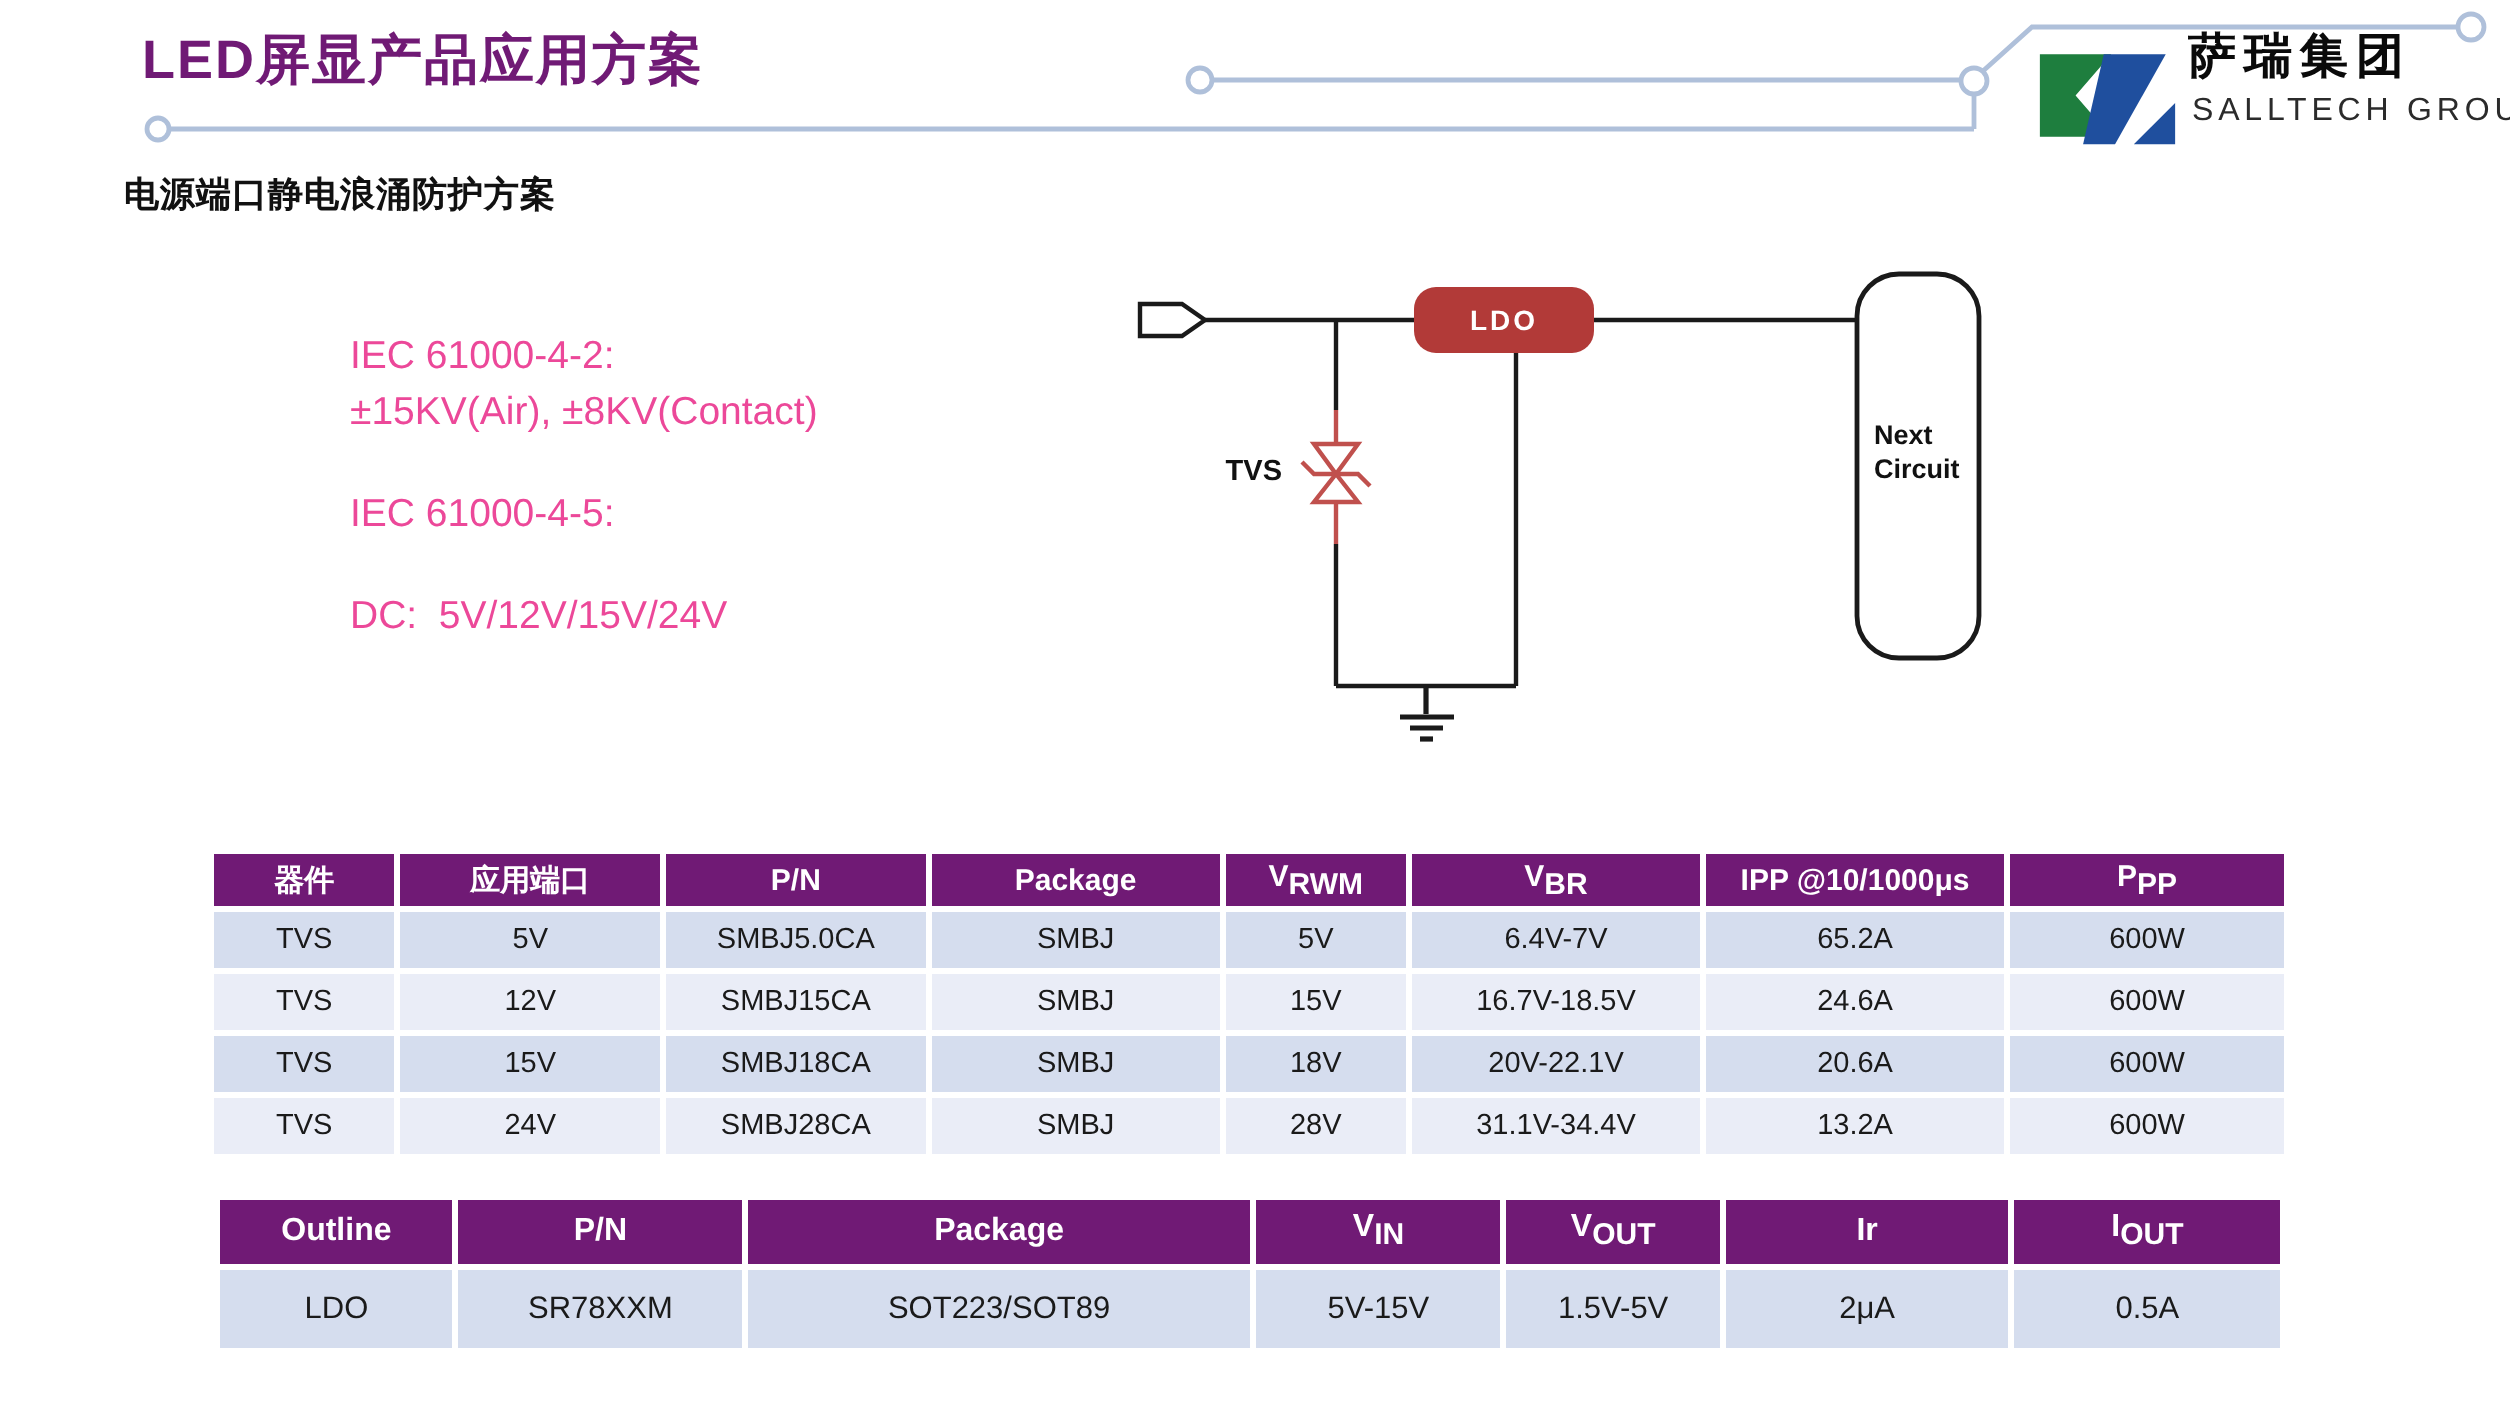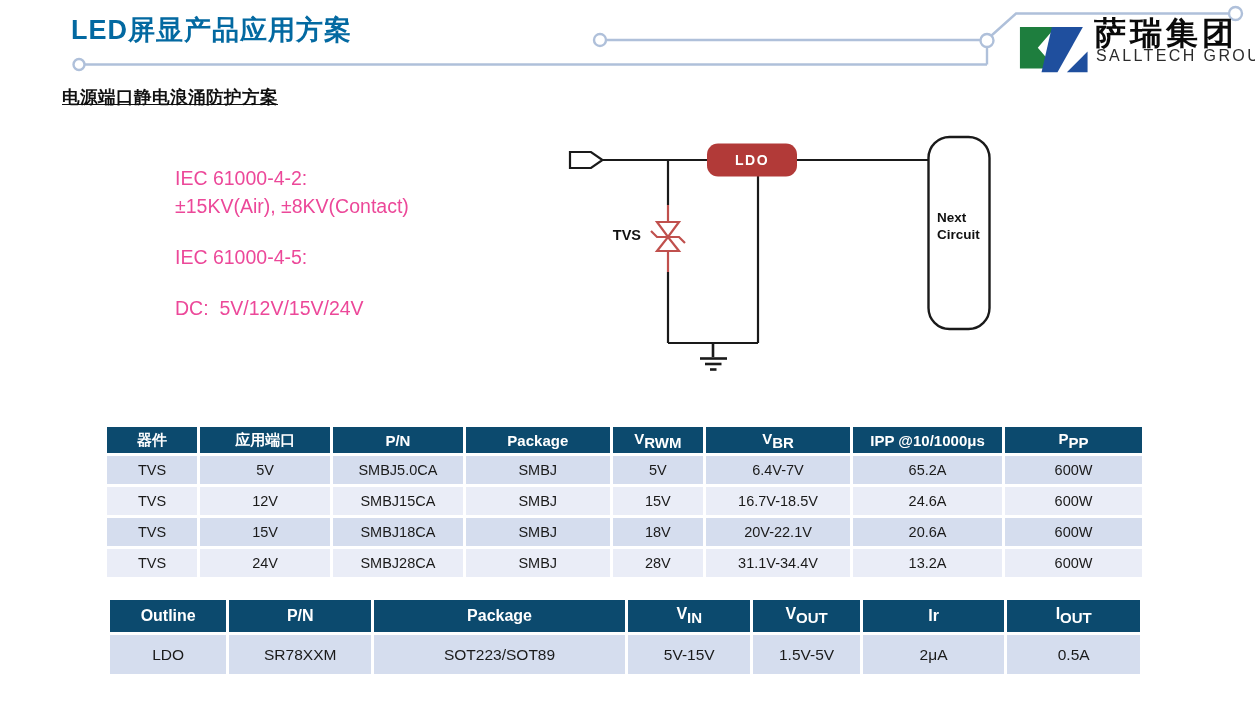--- a/index.html
+++ b/index.html
@@ -3,54 +3,54 @@
 <meta charset="utf-8">
 <style>
   html,body{margin:0;padding:0;}
   body{
     width:1255px;height:705px;position:relative;overflow:hidden;
     background:#ffffff;font-family:"Liberation Sans",sans-serif;
   }
   
   .page-title{
     position:absolute;left:71px;top:12px;margin:0;
-    font-size:27px;font-weight:bold;color:#0369a1;letter-spacing:1px;
+    font-size:27px;font-weight:bold;color:#701a75;letter-spacing:1px;
   }
   .trace-svg{position:absolute;left:0;top:0;}
   .logo{position:absolute;left:1008px;top:10px;width:240px;height:62px;}
   .logo-emblem{position:absolute;left:0;top:3px;}
   .logo-cn{
     position:absolute;left:86px;top:2px;margin:0;
-    font-size:32px;font-weight:bold;color:#0a0a0a;letter-spacing:4px;white-space:nowrap;
+    font-size:24px;font-weight:bold;color:#0a0a0a;letter-spacing:4px;white-space:nowrap;
   }
   .logo-en{
     position:absolute;left:88px;top:37px;margin:0;
     font-size:16px;color:#2b2b2b;letter-spacing:2.4px;white-space:nowrap;
   }
   .section-subtitle{
     position:absolute;left:62px;top:85px;margin:0;
-    font-size:17.5px;font-weight:bold;color:#111;letter-spacing:0.5px;text-decoration:underline;
+    font-size:17.5px;font-weight:bold;color:#111;letter-spacing:0.5px;
   }
   
   .specs{
     position:absolute;left:175px;top:164px;
     font-size:19.5px;color:#ec4899;line-height:28px;
   }
   .specs p{margin:0 0 23px 0;white-space:pre-wrap;}
   
   .diagram-svg{position:absolute;left:550px;top:125px;}
   
   .tbl-wrap{position:absolute;}
   #t1wrap{left:104px;top:424px;}
   #t2wrap{left:107px;top:597px;}
   table{border-collapse:separate;border-spacing:3px;table-layout:fixed;}
   #table1{width:1041px;}
   #table2{width:1036px;}
   th{
-    background:#0c4a6e;color:#ffffff;font-weight:bold;text-align:center;
+    background:#701a75;color:#ffffff;font-weight:bold;text-align:center;
     vertical-align:middle;padding:0;font-family:"Liberation Sans",sans-serif;
   }
   td{
     text-align:center;vertical-align:middle;padding:0;color:#1a1a1a;
     font-family:"Liberation Sans",sans-serif;
   }
   #table1 th{height:26px;font-size:15px;}
   #table1 td{height:28px;font-size:14.5px;}
   #table2 th{height:32px;font-size:16px;text-align:center;}
   #table2 td{height:39px;font-size:15.5px;}

